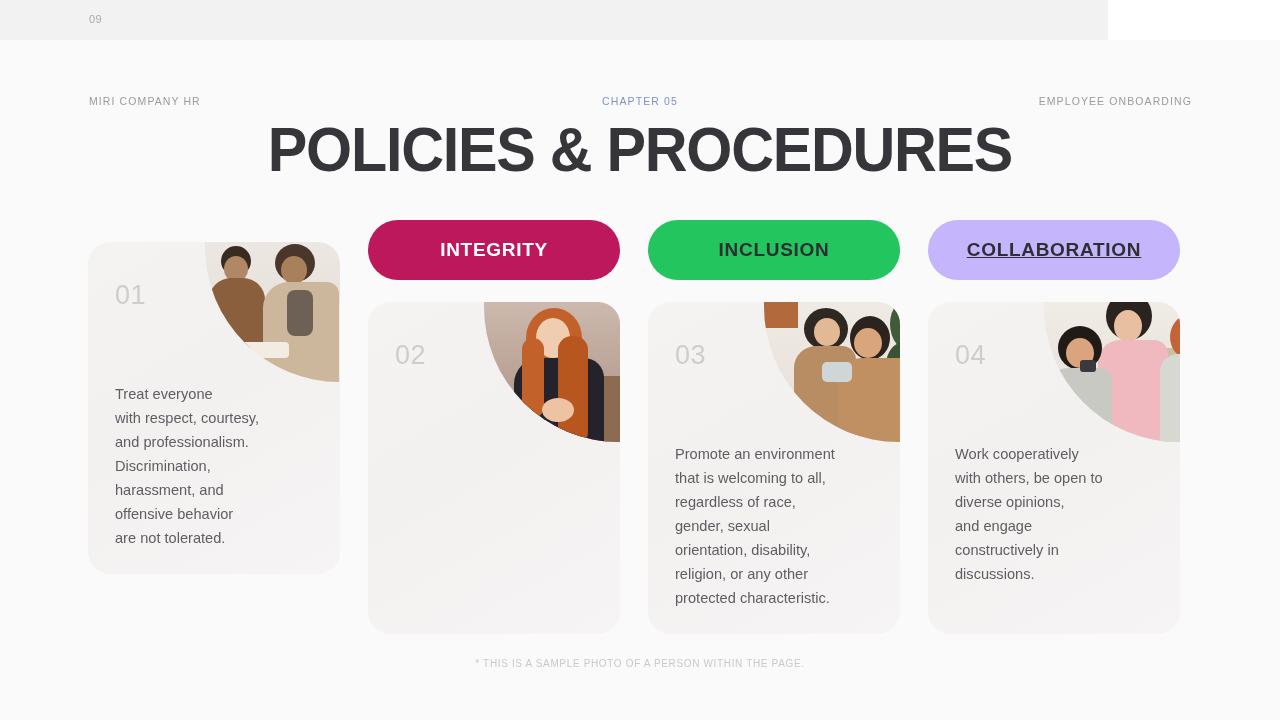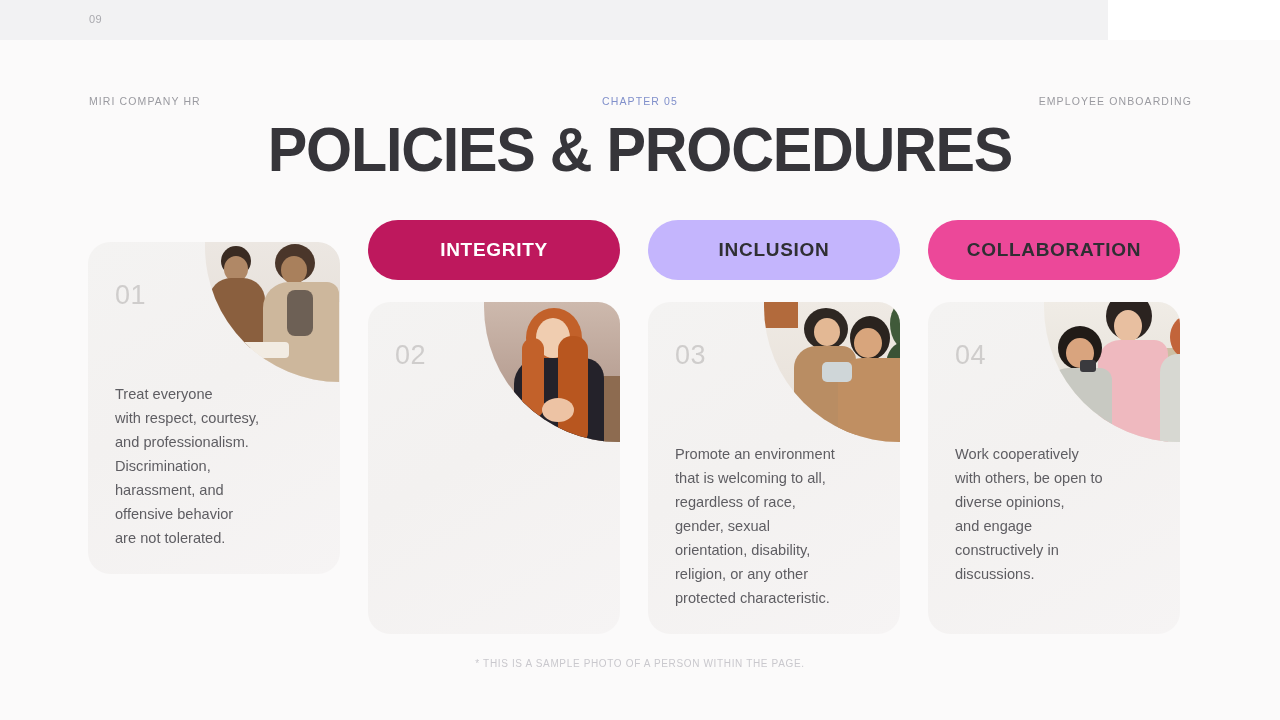--- a/index.html
+++ b/index.html
@@ -108,22 +108,22 @@
     border-radius: 30px;
     display: flex;
     align-items: center;
     justify-content: center;
     font-size: 19px;
     font-weight: 700;
     letter-spacing: .7px;
   }
   .pill-respect       { background: #8694ca; color: #ffffff; }
   .pill-integrity     { background: #be185d; color: #ffffff; }
-  .pill-inclusion     { background: #c4b5fd; color: #2f2f33; }
-  .pill-collaboration { background: #ec4899; color: #2f2f33; }
+  .pill-inclusion     { background: #22c55e; color: #2f2f33; }
+  .pill-collaboration { background: #c4b5fd; color: #2f2f33; text-decoration: underline; }
 
   .card {
     position: relative;
     margin-top: 22px;
     height: 332px;
     border-radius: 22px;
     background: linear-gradient(150deg, #f4f3f2 0%, #f3f1f0 45%, #f6f4f4 100%);
     overflow: hidden;
   }
   .card-num {

